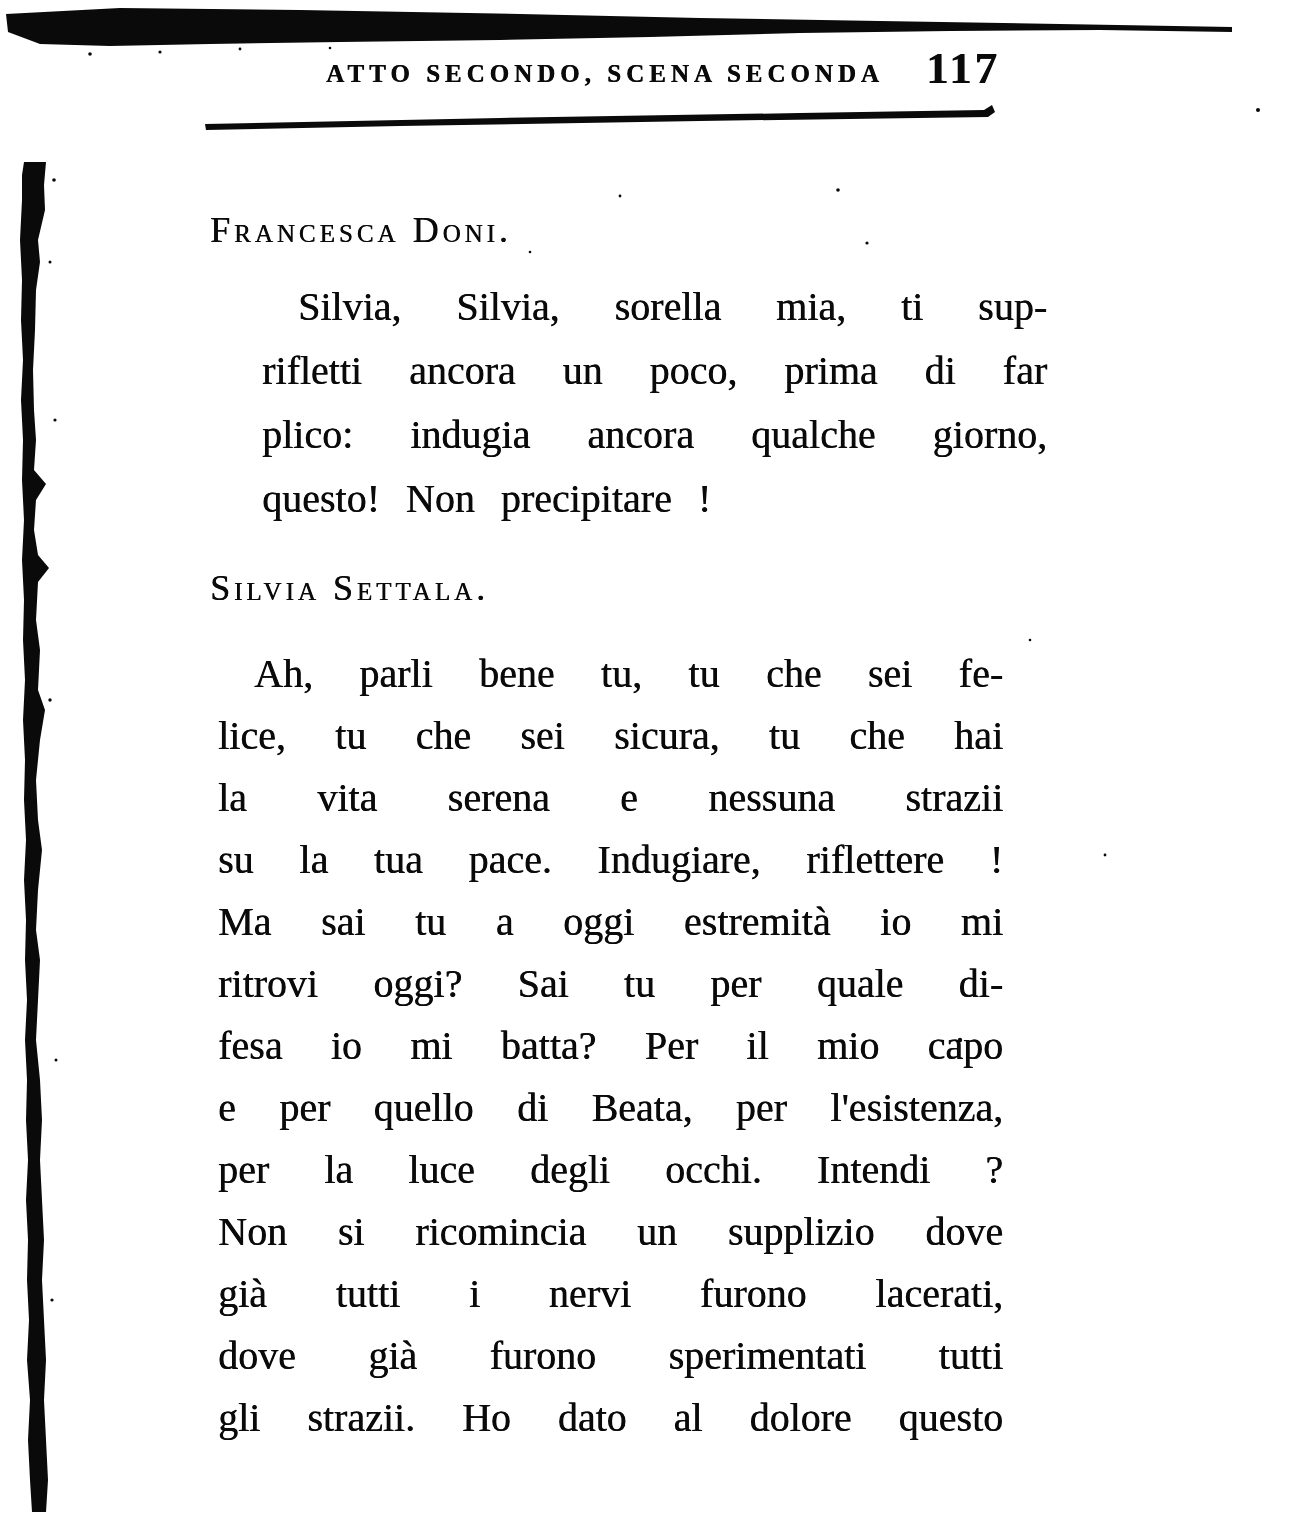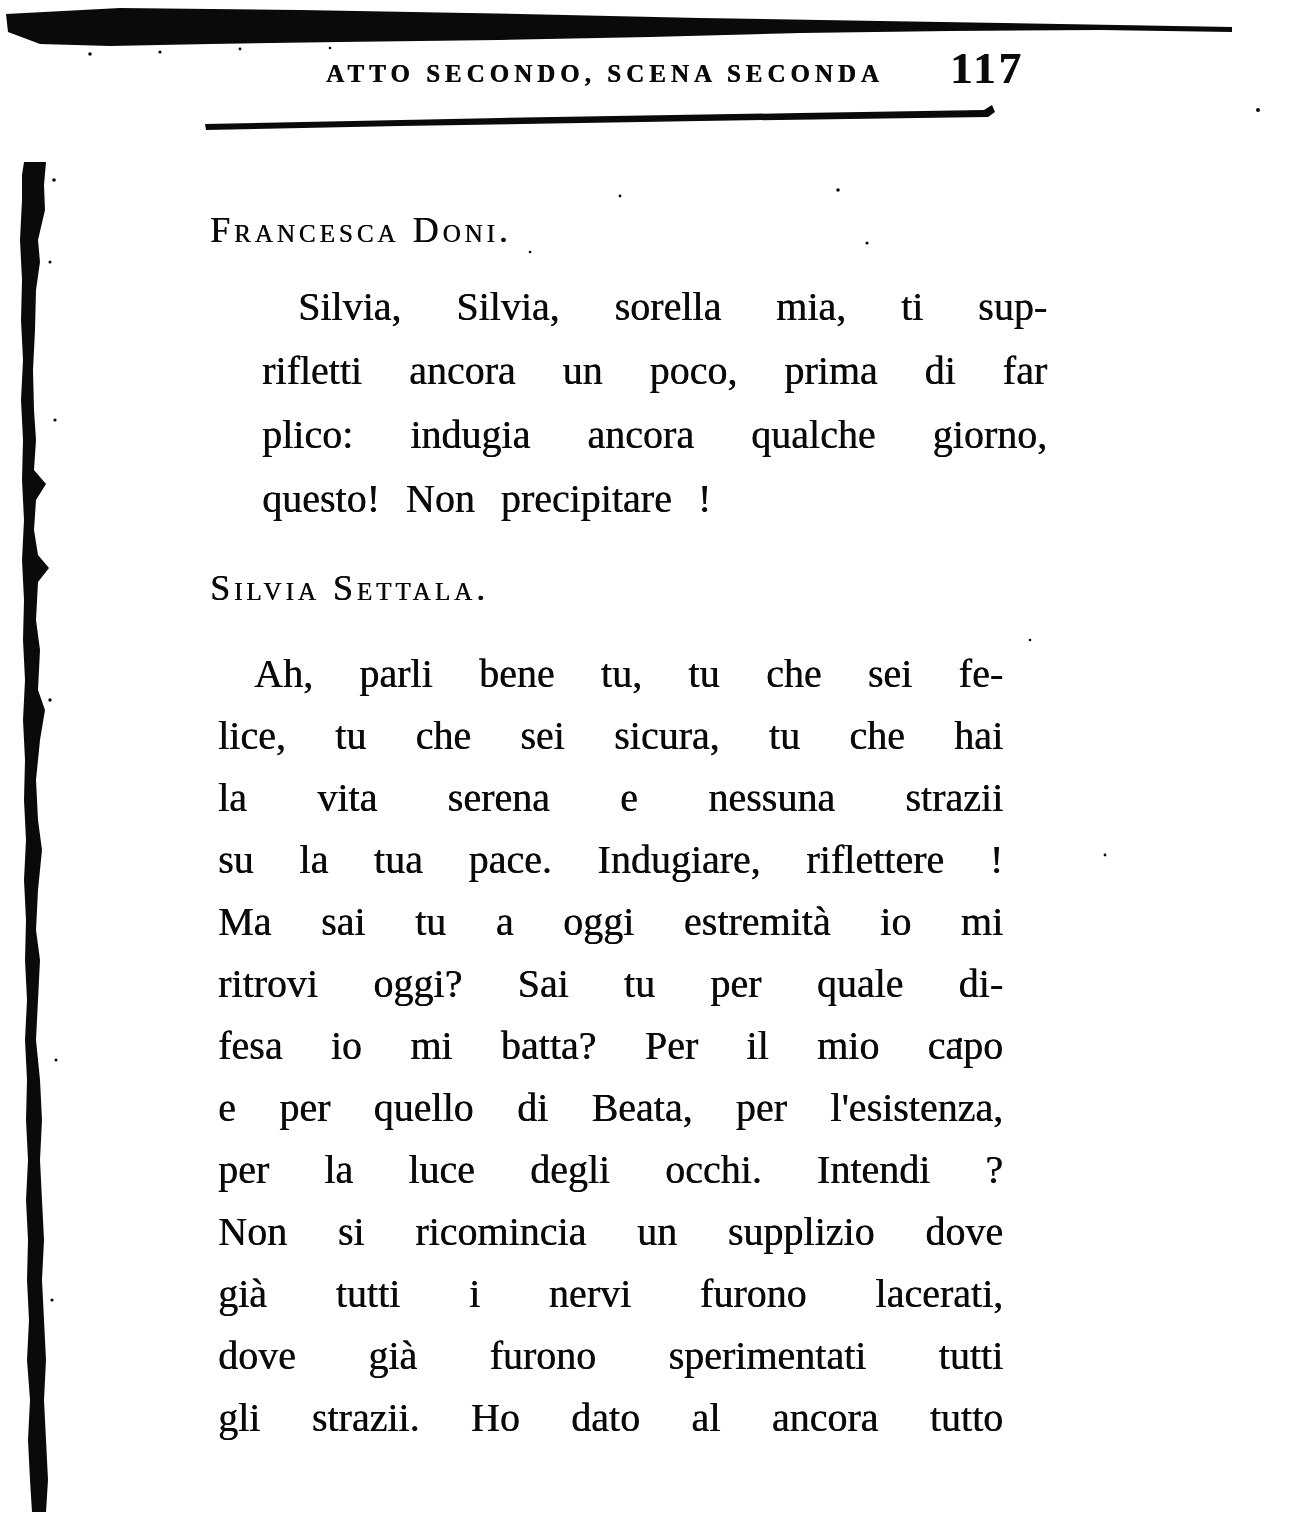--- a/index.html
+++ b/index.html
@@ -14,21 +14,21 @@
     text-shadow:0.5px 0 0 currentColor; 
   }
   .artifacts{position:absolute;left:0;top:0;width:1305px;height:1540px;pointer-events:none;}
   .header-title{
     position:absolute;left:210px;top:60px;width:790px;
     text-align:center;
     font-size:25px;font-weight:bold;letter-spacing:5px;
     white-space:nowrap;
   }
   .page-number{
-    position:absolute;left:950px;top:46px;
+    position:absolute;left:926px;top:46px;
     font-size:45px;font-weight:bold;letter-spacing:3px;line-height:45px;
   }
   .speaker{
     position:absolute;left:210px;width:790px;
     text-align:left;
     font-variant:small-caps;
     font-size:36px;letter-spacing:4px;line-height:40px;
     white-space:nowrap;
   }
   .speaker.s1{top:210px;}
@@ -113,16 +113,16 @@
     <div class="ln">la vita serena e nessuna strazii</div>
     <div class="ln">su la tua pace. Indugiare, riflettere !</div>
     <div class="ln">Ma sai tu a oggi estremità io mi</div>
     <div class="ln">ritrovi oggi? Sai tu per quale di-</div>
     <div class="ln">fesa io mi batta? Per il mio capo</div>
     <div class="ln">e per quello di Beata, per l'esistenza,</div>
     <div class="ln">per la luce degli occhi. Intendi ?</div>
     <div class="ln">Non si ricomincia un supplizio dove</div>
     <div class="ln">già tutti i nervi furono lacerati,</div>
     <div class="ln">dove già furono sperimentati tutti</div>
-    <div class="ln">gli strazii. Ho dato al ancora tutto</div>
+    <div class="ln">gli strazii. Ho dato al dolore questo</div>
   </div>
 
 </div>
 
 </body></html>

